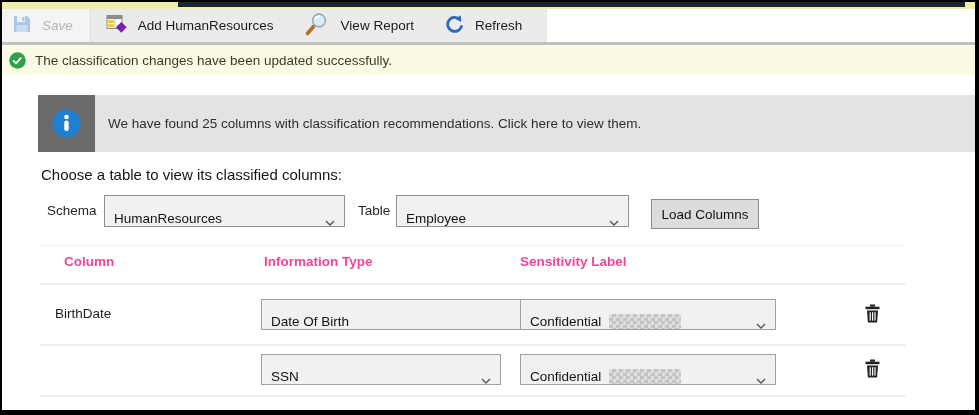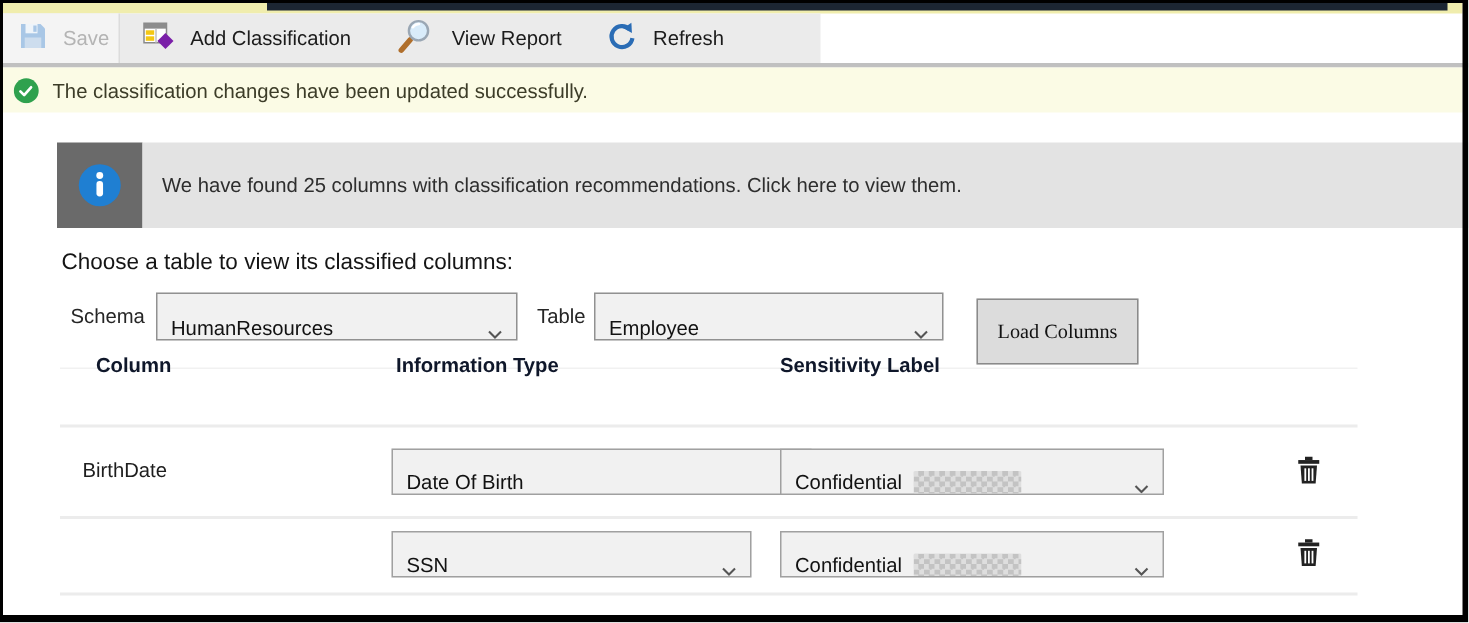--- a/index.html
+++ b/index.html
@@ -8,41 +8,41 @@
     font-family:"Liberation Sans",sans-serif;overflow:hidden;
     -webkit-font-smoothing:antialiased;
   }
   .frame{position:absolute;inset:0;border:2px solid #000;border-right-width:4px;border-bottom-width:5px;pointer-events:none;z-index:99;box-sizing:border-box;}
   .top-strip{position:absolute;left:2px;top:2px;right:4px;height:7px;background:#f0edad;}
   .title-edge{position:absolute;left:178px;top:2px;width:787px;height:5px;background:#1c2633;}
 
   
   .toolbar{position:absolute;left:2px;top:9px;width:545px;height:33px;background:#ebebeb;display:flex;align-items:stretch;}
   .tb-btn{display:flex;align-items:center;gap:10px;padding:0 15px;font-size:13.5px;color:#1b1b1b;background:transparent;border:none;cursor:pointer;font-family:inherit;}
-  .tb-save{background:#f4f4f4;border-right:1px solid #dcdcdc;padding:0 6px 0 10px;}
+  .tb-save{background:#f4f4f4;border-right:1px solid #dcdcdc;padding:0 17px 0 10px;font-style:italic;}
   .tb-save .tb-label{color:#b4b4b4;}
   .toolbar-underline{position:absolute;left:0;top:42px;width:979px;height:3px;background:#c0c0c0;}
 
   
   .status-bar{position:absolute;left:2px;top:45px;right:4px;height:30px;background:#fbfbe5;display:flex;align-items:center;gap:9px;padding-left:7px;font-size:13.5px;color:#3c3c28;box-sizing:border-box;}
 
   
   .banner{position:absolute;left:38px;top:95px;width:951px;height:57px;display:flex;}
   .banner-tile{width:57px;height:57px;background:#6a6a6a;display:flex;align-items:center;justify-content:center;flex:none;}
   .banner-body{flex:1;background:#e3e3e3;display:flex;align-items:center;padding-left:13px;font-size:13.5px;color:#2e2e2e;}
 
   .heading{position:absolute;left:41px;top:166px;font-size:15px;color:#151515;}
 
   .lbl{position:absolute;font-size:13.5px;color:#262626;}
   .select{position:absolute;height:32px;background:#f1f1f1;border:1px solid #919191;display:flex;align-items:flex-end;justify-content:space-between;padding:0 9px;font-size:13.5px;color:#121212;box-sizing:border-box;cursor:pointer;}
   .select .sel-left{display:flex;align-items:center;}
   .select-row{height:31px;border-color:#a0a0a0;}
   .btn{position:absolute;background:#dcdcdc;border:1px solid #8a8a8a;font-size:13.5px;color:#121212;display:flex;align-items:center;justify-content:center;box-sizing:border-box;cursor:pointer;font-family:inherit;}
 
-  .th{position:absolute;top:236px;font-weight:bold;font-size:13.5px;color:#0f172a;}
+  .th{position:absolute;top:254px;font-weight:bold;font-size:13.5px;color:#ec4899;}
   .hline{position:absolute;background:#ececec;height:2px;}
   .cell{position:absolute;font-size:13.5px;color:#1e1e1e;}
 
   .redacted{width:72px;height:15px;margin-left:8px;border-radius:1px;
     background:repeating-conic-gradient(#c3c3c3 0% 25%, #dedede 0% 50%);
     background-size:7px 7px;filter:blur(0.4px);}
   .trash-btn{position:absolute;left:859px;width:26px;height:26px;display:flex;align-items:center;justify-content:center;background:transparent;border:none;cursor:pointer;}
 </style>
 </head>
 <body>
@@ -68,21 +68,21 @@
       <span>
         <svg width="22" height="21" viewBox="0 0 22 21">
           <rect x="1" y="1.5" width="15" height="13" fill="#ffffff" stroke="#8a8a8a"></rect>
           <rect x="1" y="1.5" width="15" height="3.6" fill="#8c8c8c"></rect>
           <rect x="2.2" y="6.2" width="5.6" height="3" fill="#f3c713"></rect>
           <rect x="2.2" y="10.2" width="5.6" height="3" fill="#f3c713"></rect>
           <line x1="9" y1="5.1" x2="9" y2="14.5" stroke="#c0c0c0"></line>
           <rect x="11.5" y="9.5" width="7.6" height="7.6" transform="rotate(45 15.3 13.3)" fill="#7a1fa8"></rect>
         </svg>
       </span>
-      <span>Add Classification</span>
+      <span>Add HumanResources</span>
     </button>
     <button class="tb-btn">
       <span>
         <svg width="27" height="25" viewBox="0 0 27 25">
           <line x1="9.5" y1="14.5" x2="3.5" y2="21.5" stroke="#b06f2c" stroke-width="3.6" stroke-linecap="round"></line>
           <circle cx="15" cy="8.5" r="6.4" fill="#d9ecfa" stroke="#9aa7b4" stroke-width="1.6"></circle>
           <path d="M11.2 6.2 a5 5 0 0 1 4.2 -2.2" stroke="#ffffff" stroke-width="1.6" fill="none" stroke-linecap="round"></path>
         </svg>
       </span>
       <span>View Report</span>
@@ -143,21 +143,21 @@
     <span class="sel-left">
         <span>Employee</span>
       </span>
     <span style="display:flex;">
       <svg width="10" height="6" viewBox="0 0 10 6">
           <path d="M1 1 L5 5 L9 1" fill="none" stroke="#555" stroke-width="1.4"></path>
         </svg>
     </span>
   </div>
 
-  <button class="btn" style="left:651px;top:199px;width:108px;height:44px;font-family:Liberation Serif, serif;">Load Columns</button>
+  <button class="btn" style="left:651px;top:199px;width:108px;height:30px;">Load Columns</button>
 
   <div class="hline" style="left:40px;top:245px;width:865px;height:1px;background:#f1f1f1;"></div>
   <span class="th" style="left:64px;">Column</span>
   <span class="th" style="left:264px;">Information Type</span>
   <span class="th" style="left:520px;">Sensitivity Label</span>
   <div class="hline" style="left:40px;top:283px;width:865px;"></div>
 
   <span class="cell" style="left:55px;top:306px;">BirthDate</span>
   <div class="select select-row" style="left:261px;top:299px;width:280px;">
     <span class="sel-left">

